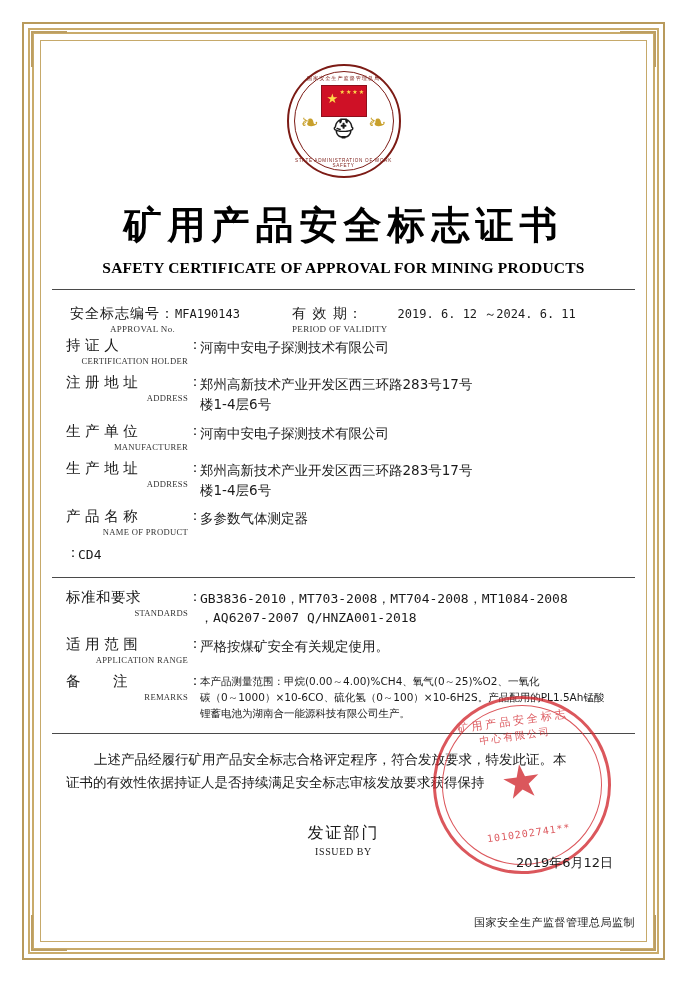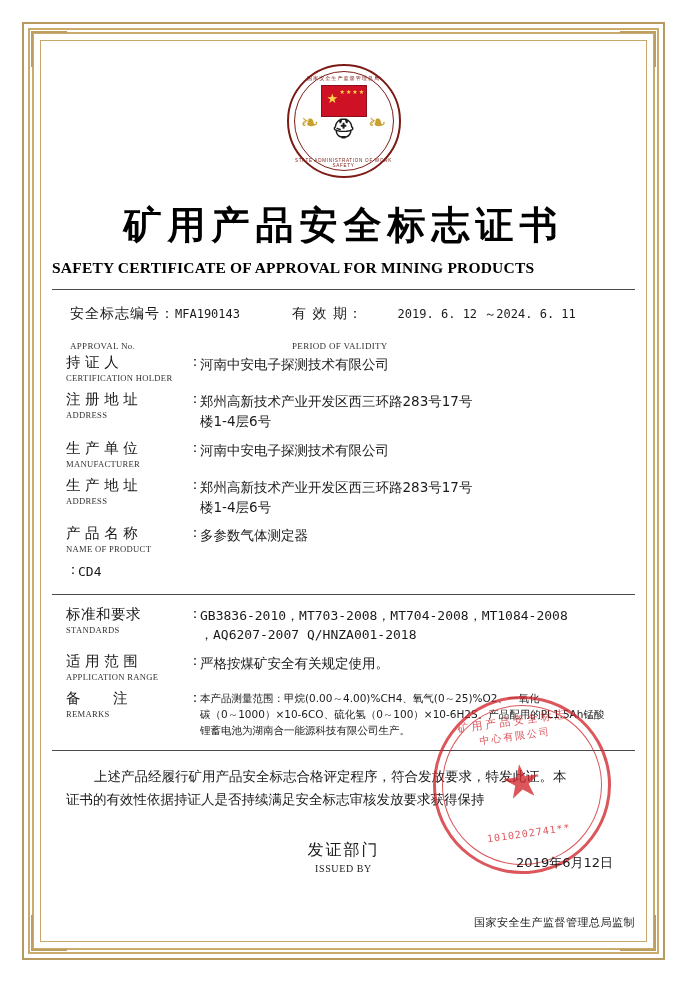--- a/index.html
+++ b/index.html
@@ -151,20 +151,21 @@
   .title-cn {
     text-align: center;
     font-size: 38px;
     font-weight: bold;
     letter-spacing: 6px;
     margin-top: 22px;
     font-family: "DejaVu Sans", sans-serif;
     color: #000;
   }
   .title-en {
+    text-align: center;
     font-size: 15.5px;
     font-weight: bold;
     letter-spacing: 0.2px;
     margin-top: 8px;
     font-family: "Liberation Serif", serif;
     color: #000;
   }
   .title-rule {
     width: 100%;
     height: 1px;
@@ -186,21 +187,22 @@
     font-family: "DejaVu Sans", sans-serif;
     letter-spacing: 1px;
     white-space: nowrap;
   }
   .lbl-en {
     font-size: 9px;
     font-family: "Liberation Serif", serif;
     letter-spacing: 0.3px;
     color: #333;
     white-space: nowrap;
-    margin-top: 18px;
+    margin-top: 1px;
+    text-align: right;
   }
   .val {
     font-size: 12px;
     font-family: "DejaVu Sans Mono", monospace;
     white-space: nowrap;
     text-align: right;
   }
   .toprow .gap { width: 52px; }
 
   
@@ -221,20 +223,21 @@
     display: flex;
     justify-content: space-between;
   }
   .fkey .k-cn.tight { letter-spacing: 0.5px; display: block; }
   .fkey .k-en {
     font-size: 8.6px;
     font-family: "Liberation Serif", serif;
     color: #333;
     letter-spacing: 0.3px;
     margin-top: 1px;
+    text-align: right;
   }
   .fcolon {
     width: 12px;
     flex: 0 0 12px;
     font-size: 14px;
     font-family: "DejaVu Sans", sans-serif;
   }
   .fval {
     flex: 1;
     font-size: 13.5px;

